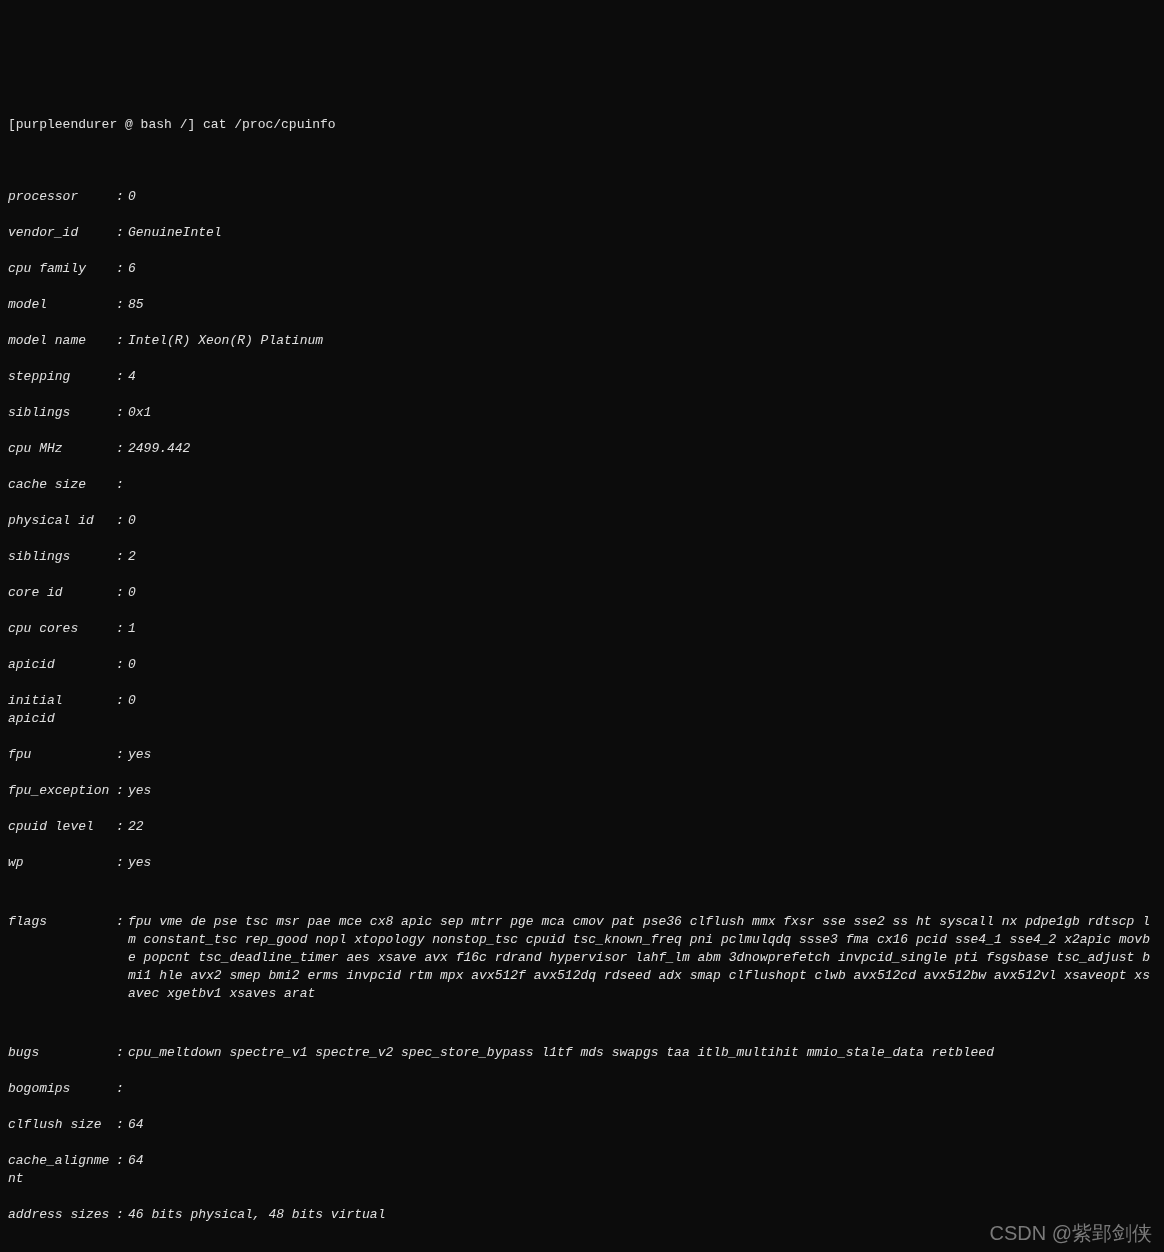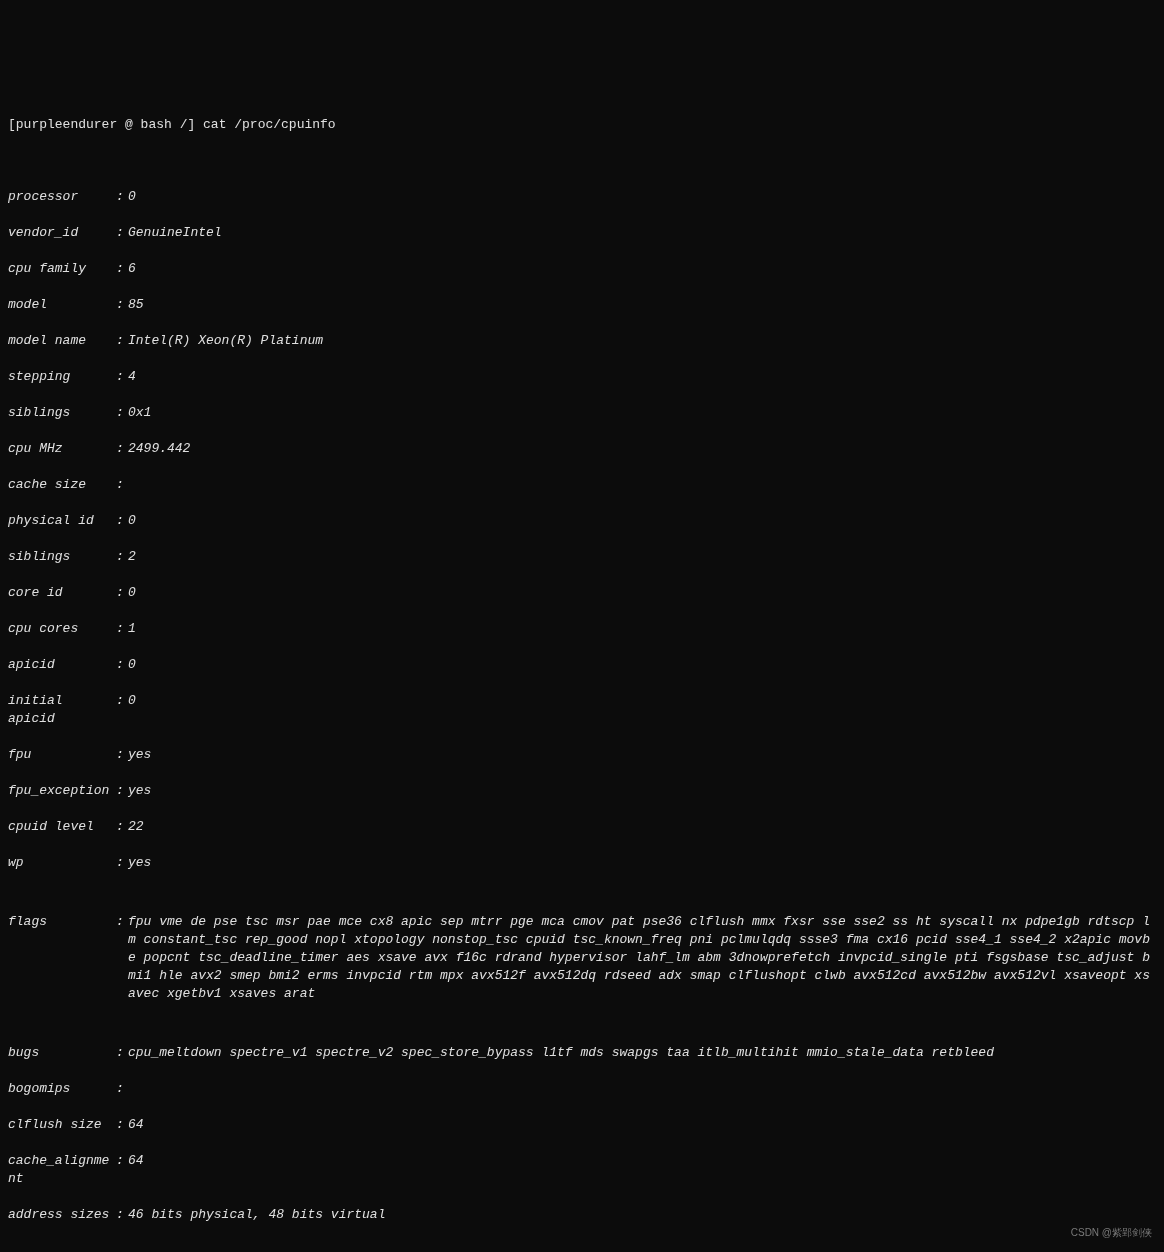--- a/index.html
+++ b/index.html
@@ -46,21 +46,21 @@
     }
     .wrapline {
       word-break: break-all;
       margin-top: 23px;
     }
     .watermark {
       position: absolute;
       right: 12px;
       bottom: 10px;
       color: #7a7a7a;
-      font-size: 10px;
+      font-size: 20px;
       font-family: sans-serif;
     }
   </style>
 </head>
 <body>
 
 
 
 <div>
 

